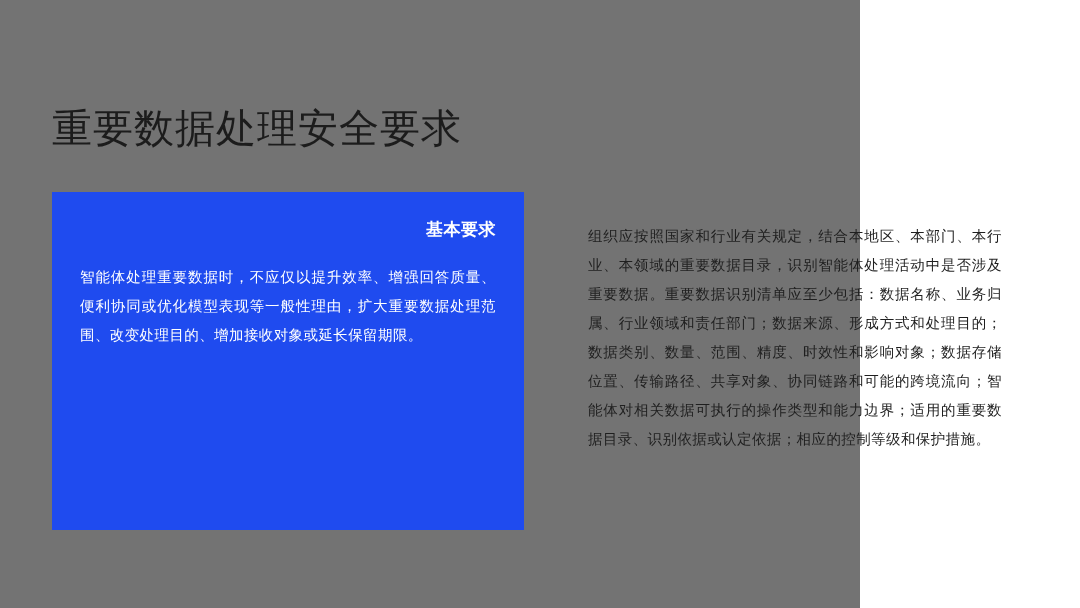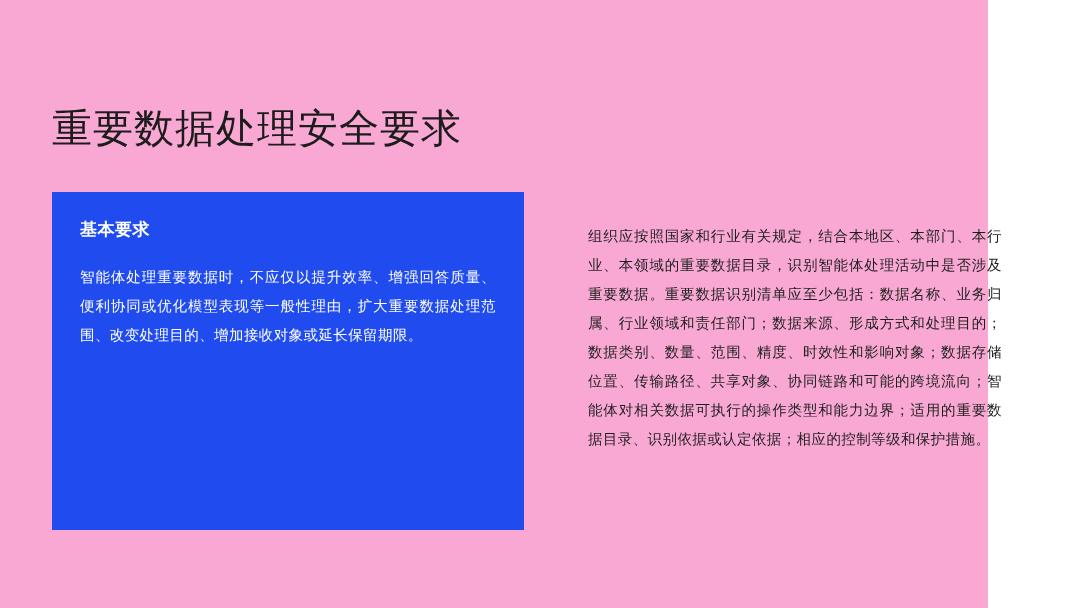--- a/index.html
+++ b/index.html
@@ -9,23 +9,23 @@
   }
   body {
     width: 1080px;
     height: 608px;
     font-family: "Liberation Sans", "DejaVu Sans", sans-serif;
     color: #1a1a1a;
     overflow: hidden;
   }
   .slide {
     position: relative;
-    width: 988px;
+    width: 860px;
     height: 608px;
-    background: #f9a8d4;
+    background: #737373;
   }
   .slide-title {
     position: absolute;
     left: 52px;
     top: 104px;
     font-size: 40px;
     line-height: 1.2;
     font-weight: 400;
     letter-spacing: 1px;
     color: #1c1c1c;
@@ -46,20 +46,21 @@
     background: #1F4BEF;
     color: #ffffff;
     padding: 26px 28px 30px 28px;
     min-height: 338px;
   }
   .card-blue .card-heading {
     font-size: 17px;
     font-weight: bold;
     margin: 0 0 22px 0;
     letter-spacing: 0.5px;
+    text-align: right;
   }
   .card-blue p {
     margin: 0 0 18px 0;
     font-size: 14.5px;
     line-height: 2.0;
     letter-spacing: 0.4px;
     text-align: justify;
   }
   .card-blue p:last-child {
     margin-bottom: 8px;

